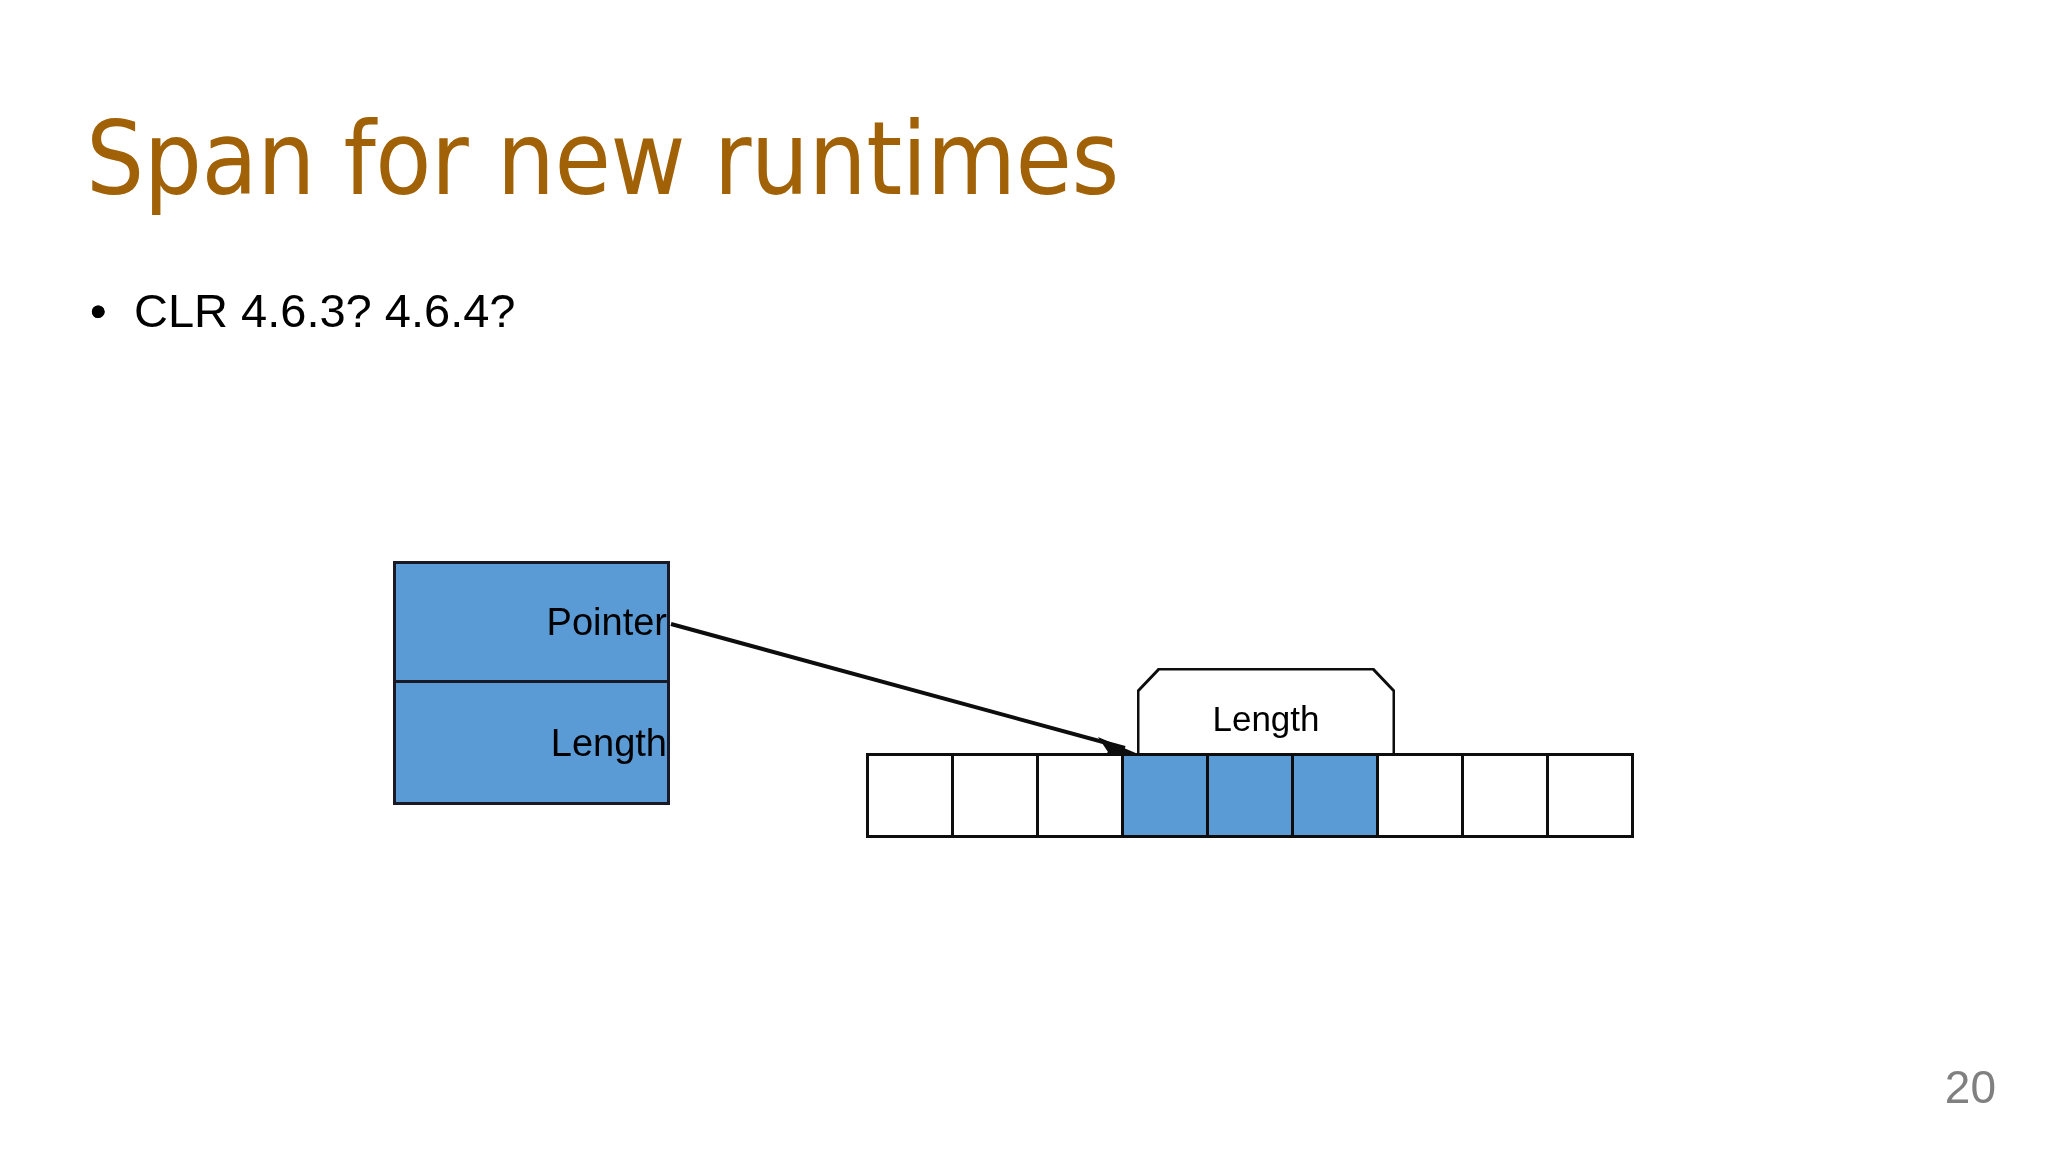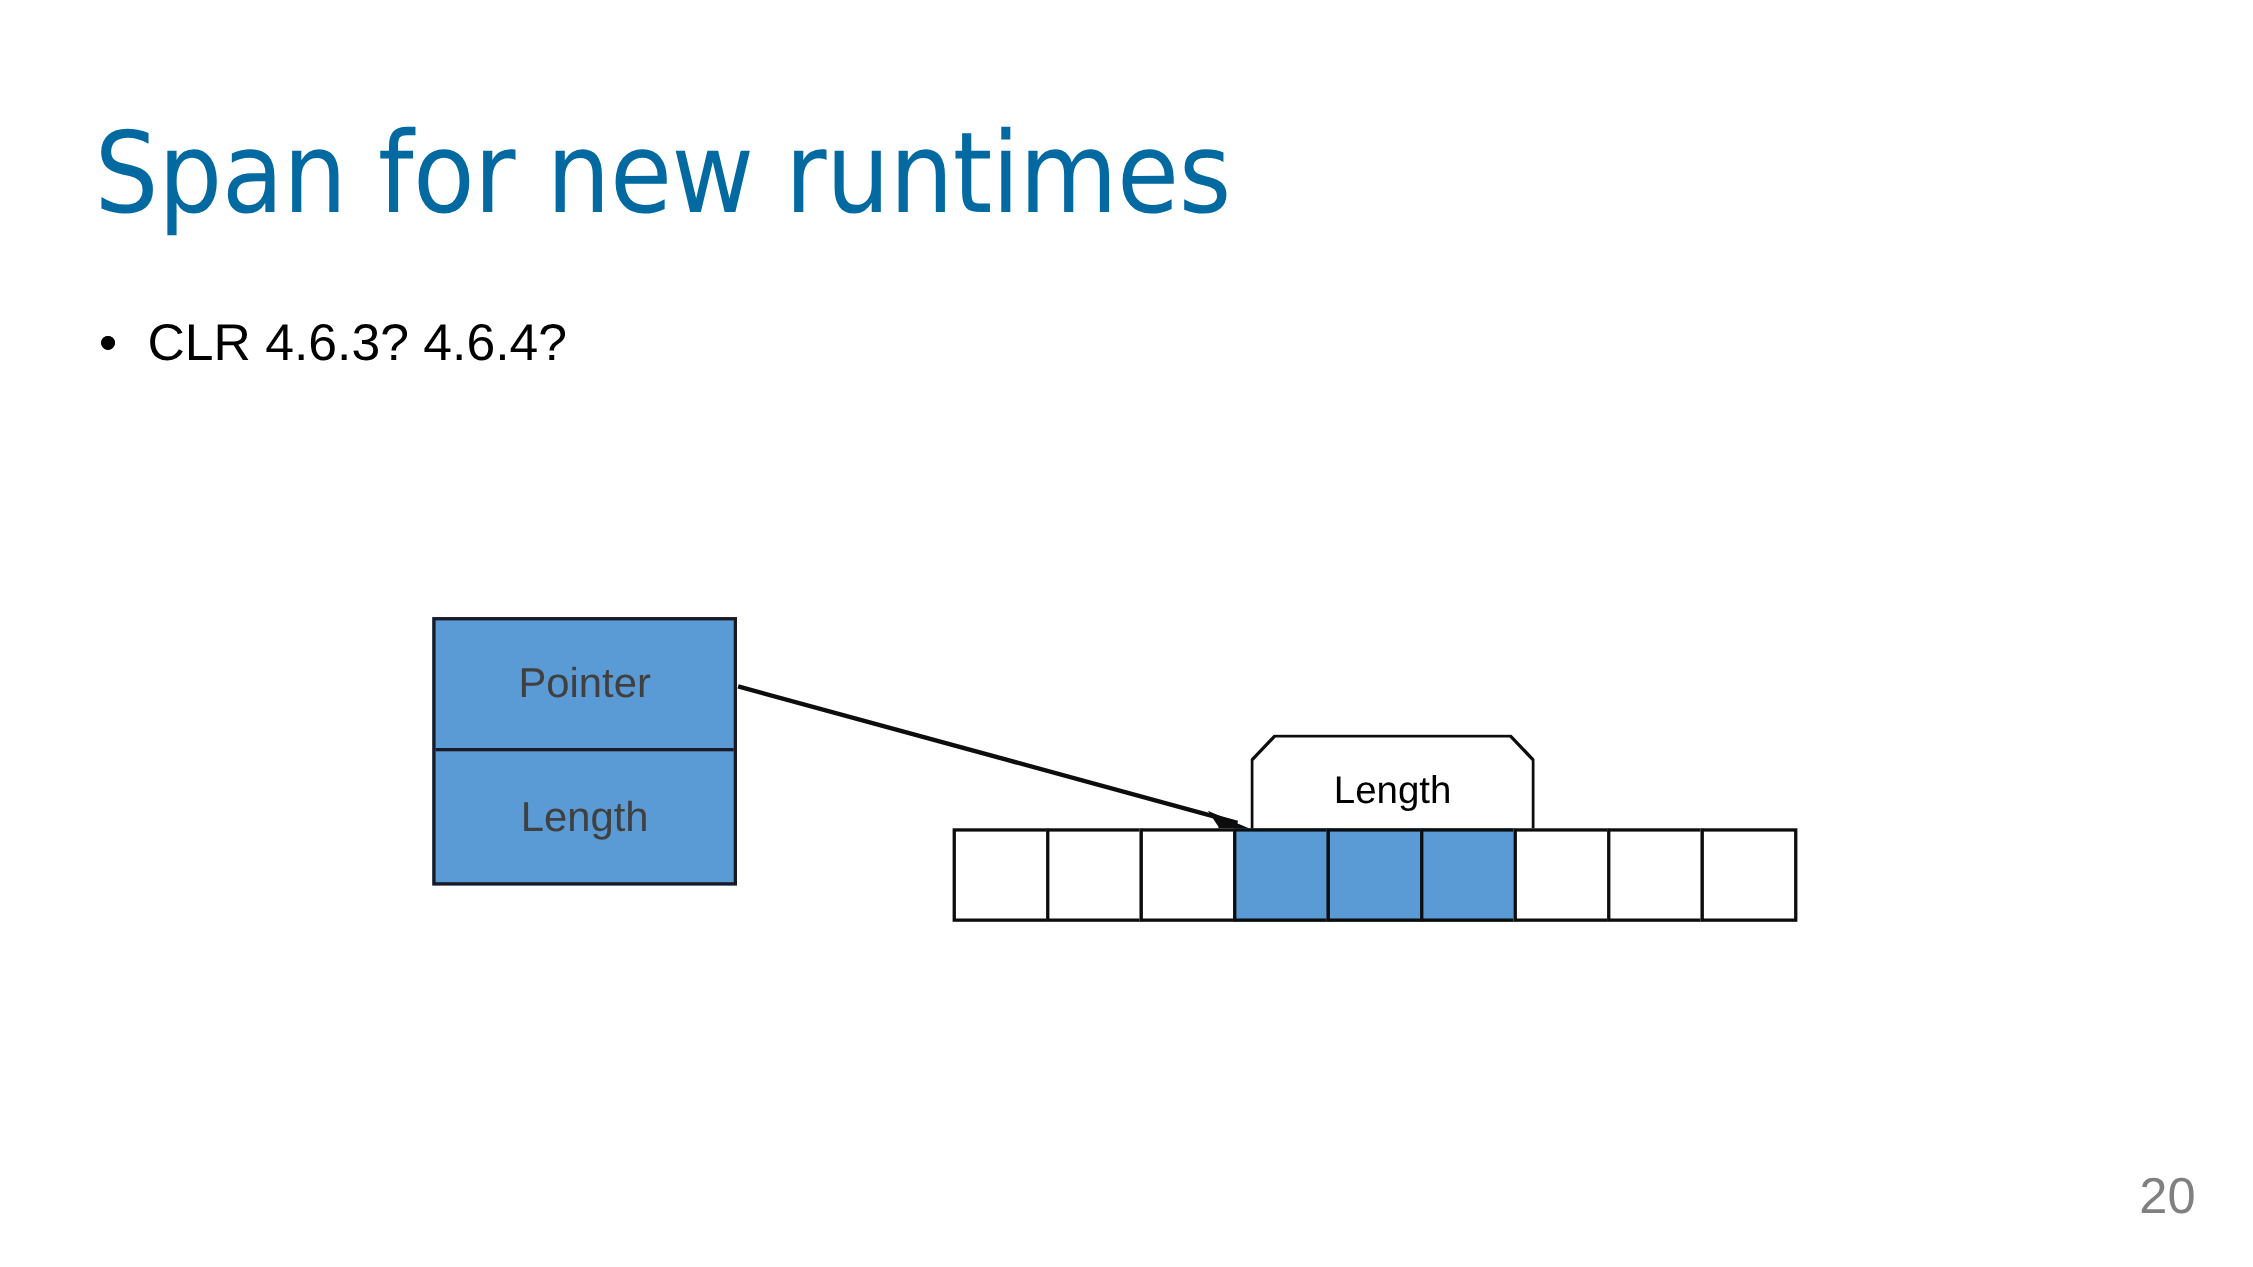--- a/index.html
+++ b/index.html
@@ -22,21 +22,21 @@
   #slide-title {
     position: absolute;
     left: 86px;
     top: 104px;
     width: 1800px;
     font-family: "DejaVu Sans Condensed", "Liberation Sans Narrow", "Liberation Sans", sans-serif;
     font-stretch: condensed;
     font-size: 102px;
     line-height: 1.08;
     font-weight: 400;
-    color: #0369a1;
+    color: #a16207;
     letter-spacing: -0.5px;
     white-space: nowrap;
   }
 
   
   #bullet-list {
     position: absolute;
     left: 86px;
     top: 278px;
     width: 1500px;
@@ -81,22 +81,22 @@
     background: #5B9BD5;
   }
   .span-field {
     position: absolute;
     left: 0;
     width: 100%;
     height: 50%;
     box-sizing: border-box;
     display: flex;
     align-items: center;
-    justify-content: center;
-    color: #404040;
+    justify-content: flex-end;
+    color: #000000;
     font-size: 38px;
     line-height: 1;
   }
   .span-field.top { top: 0; border-bottom: 3px solid #1a1a26; }
   .span-field.bottom { top: 50%; }
 
   
   .mem-array {
     position: absolute;
     left: 866px;

